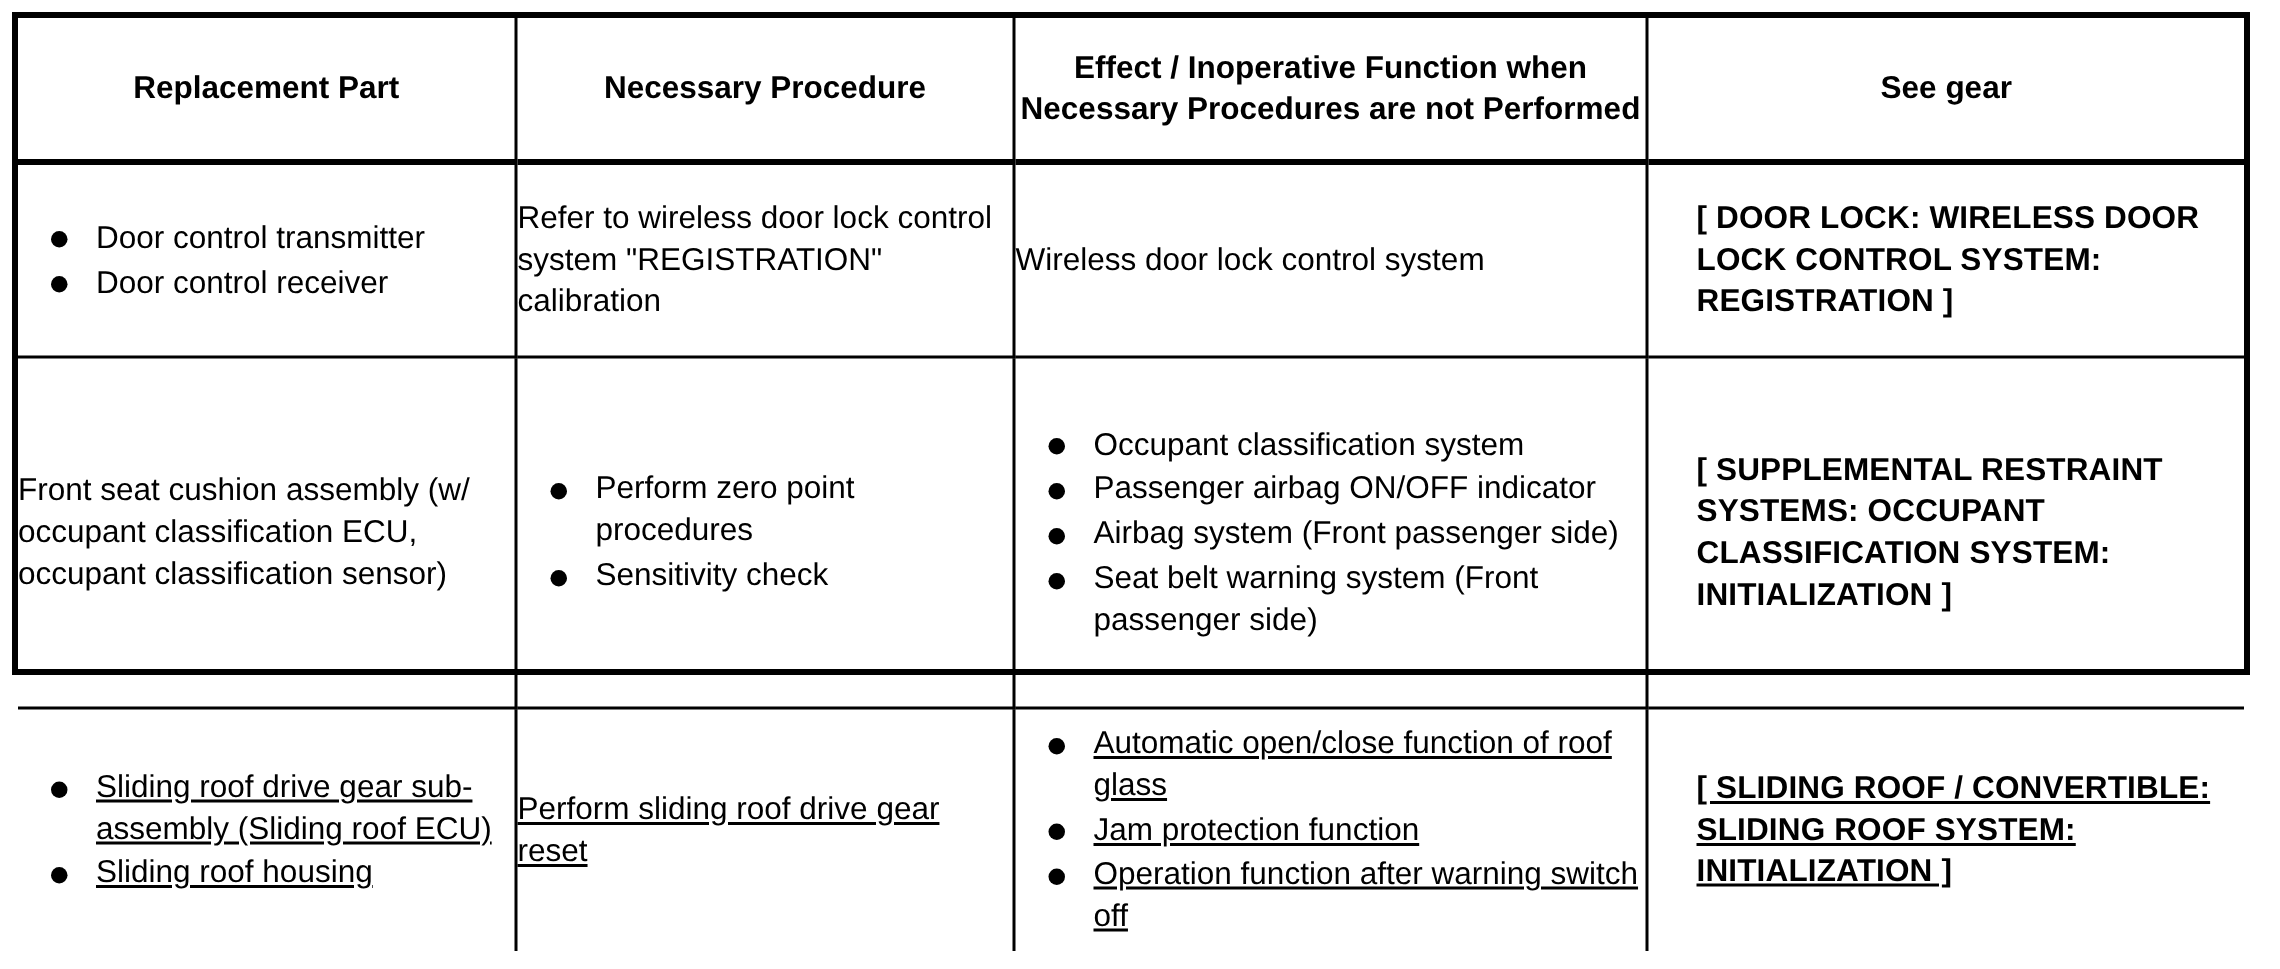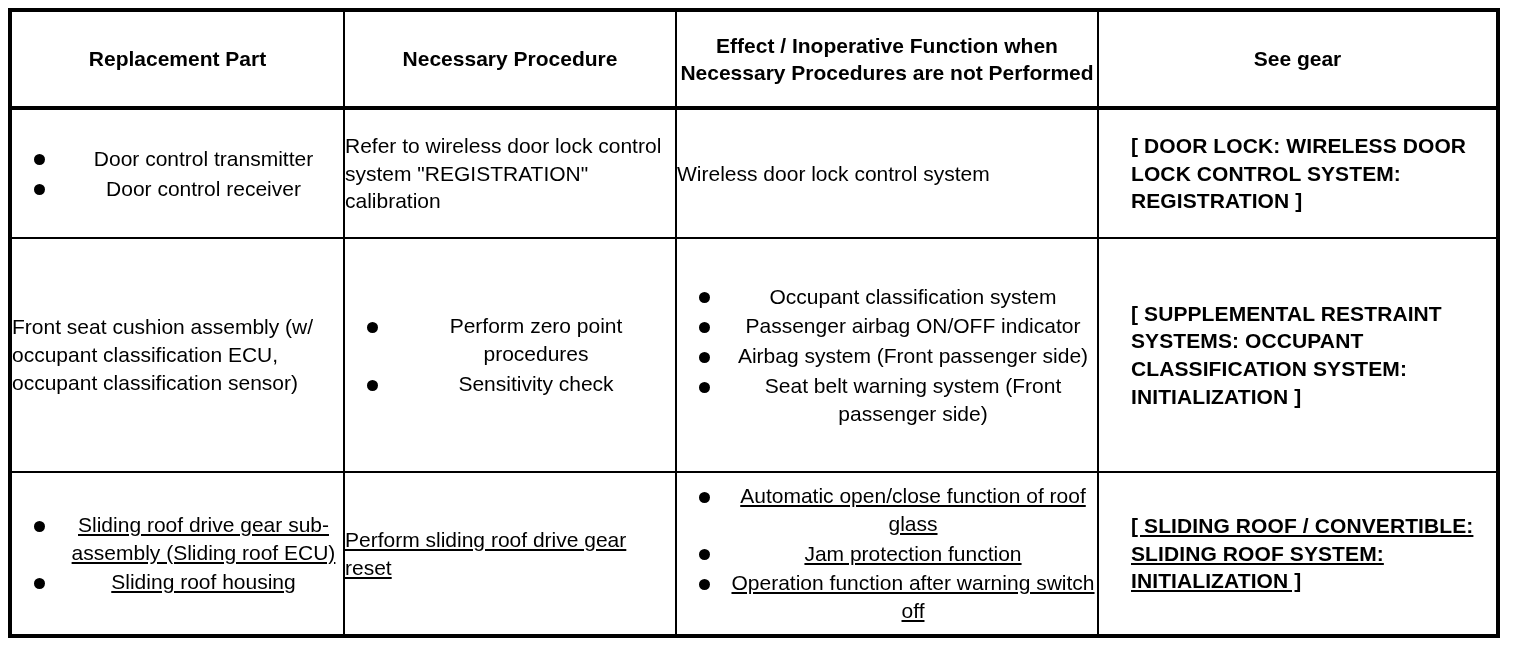--- a/index.html
+++ b/index.html
@@ -13,21 +13,21 @@
     font-family: "Liberation Sans", sans-serif;
     color: #000000;
     overflow: hidden;
   }
 
   .table-wrap {
     position: absolute;
     left: 8px;
     top: 8px;
     width: 1492px;
-    height: 630px;
+    height: 442px;
     box-sizing: border-box;
     border: 4px solid #000;
     background: #fff;
   }
 
   table.spec {
     width: 100%;
     height: 100%;
     border-collapse: collapse;
     table-layout: fixed;
@@ -74,21 +74,20 @@
   
   ul.blist {
     list-style: none;
     margin: 0;
     padding: 0 0 0 22px;
   }
   ul.blist > li {
     position: relative;
     padding-left: 30px;
     margin: 0 0 2px 0;
-    text-align: center;
   }
   ul.blist > li:last-child { margin-bottom: 0; }
   ul.blist > li .bullet {
     position: absolute;
     left: 0;
     top: 0.46em;
     width: 11px;
     height: 11px;
     background: #000;
     border-radius: 50%;

